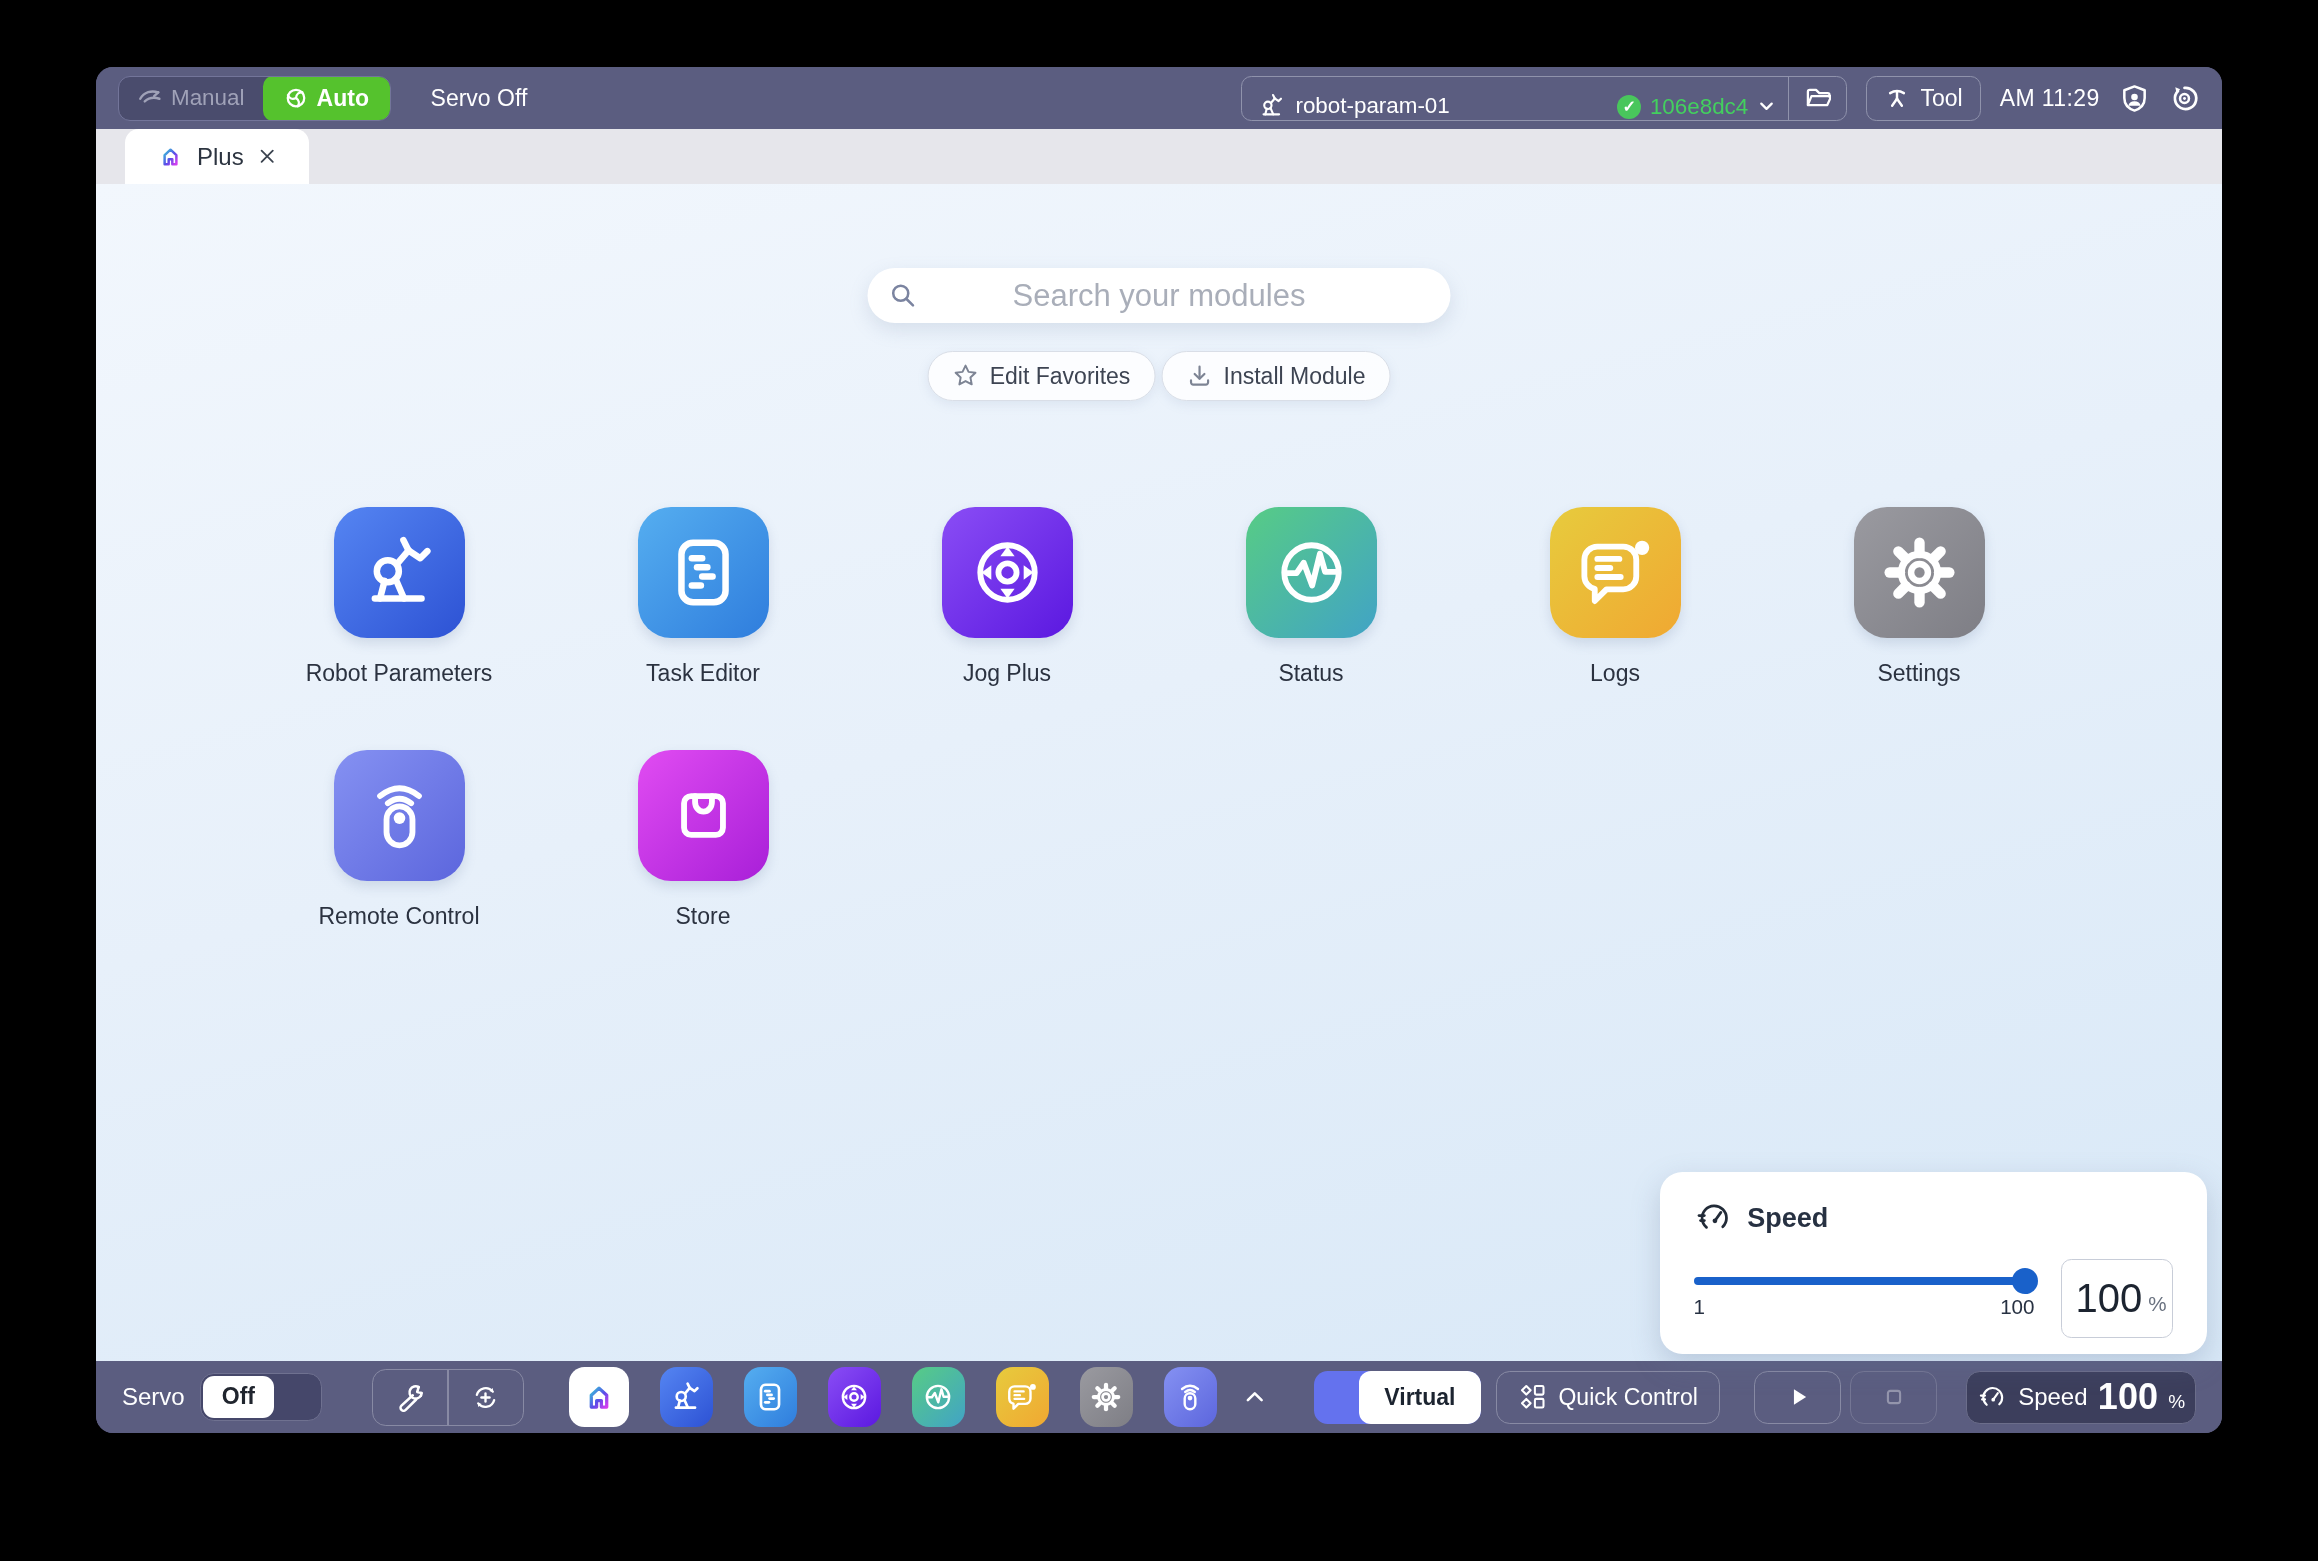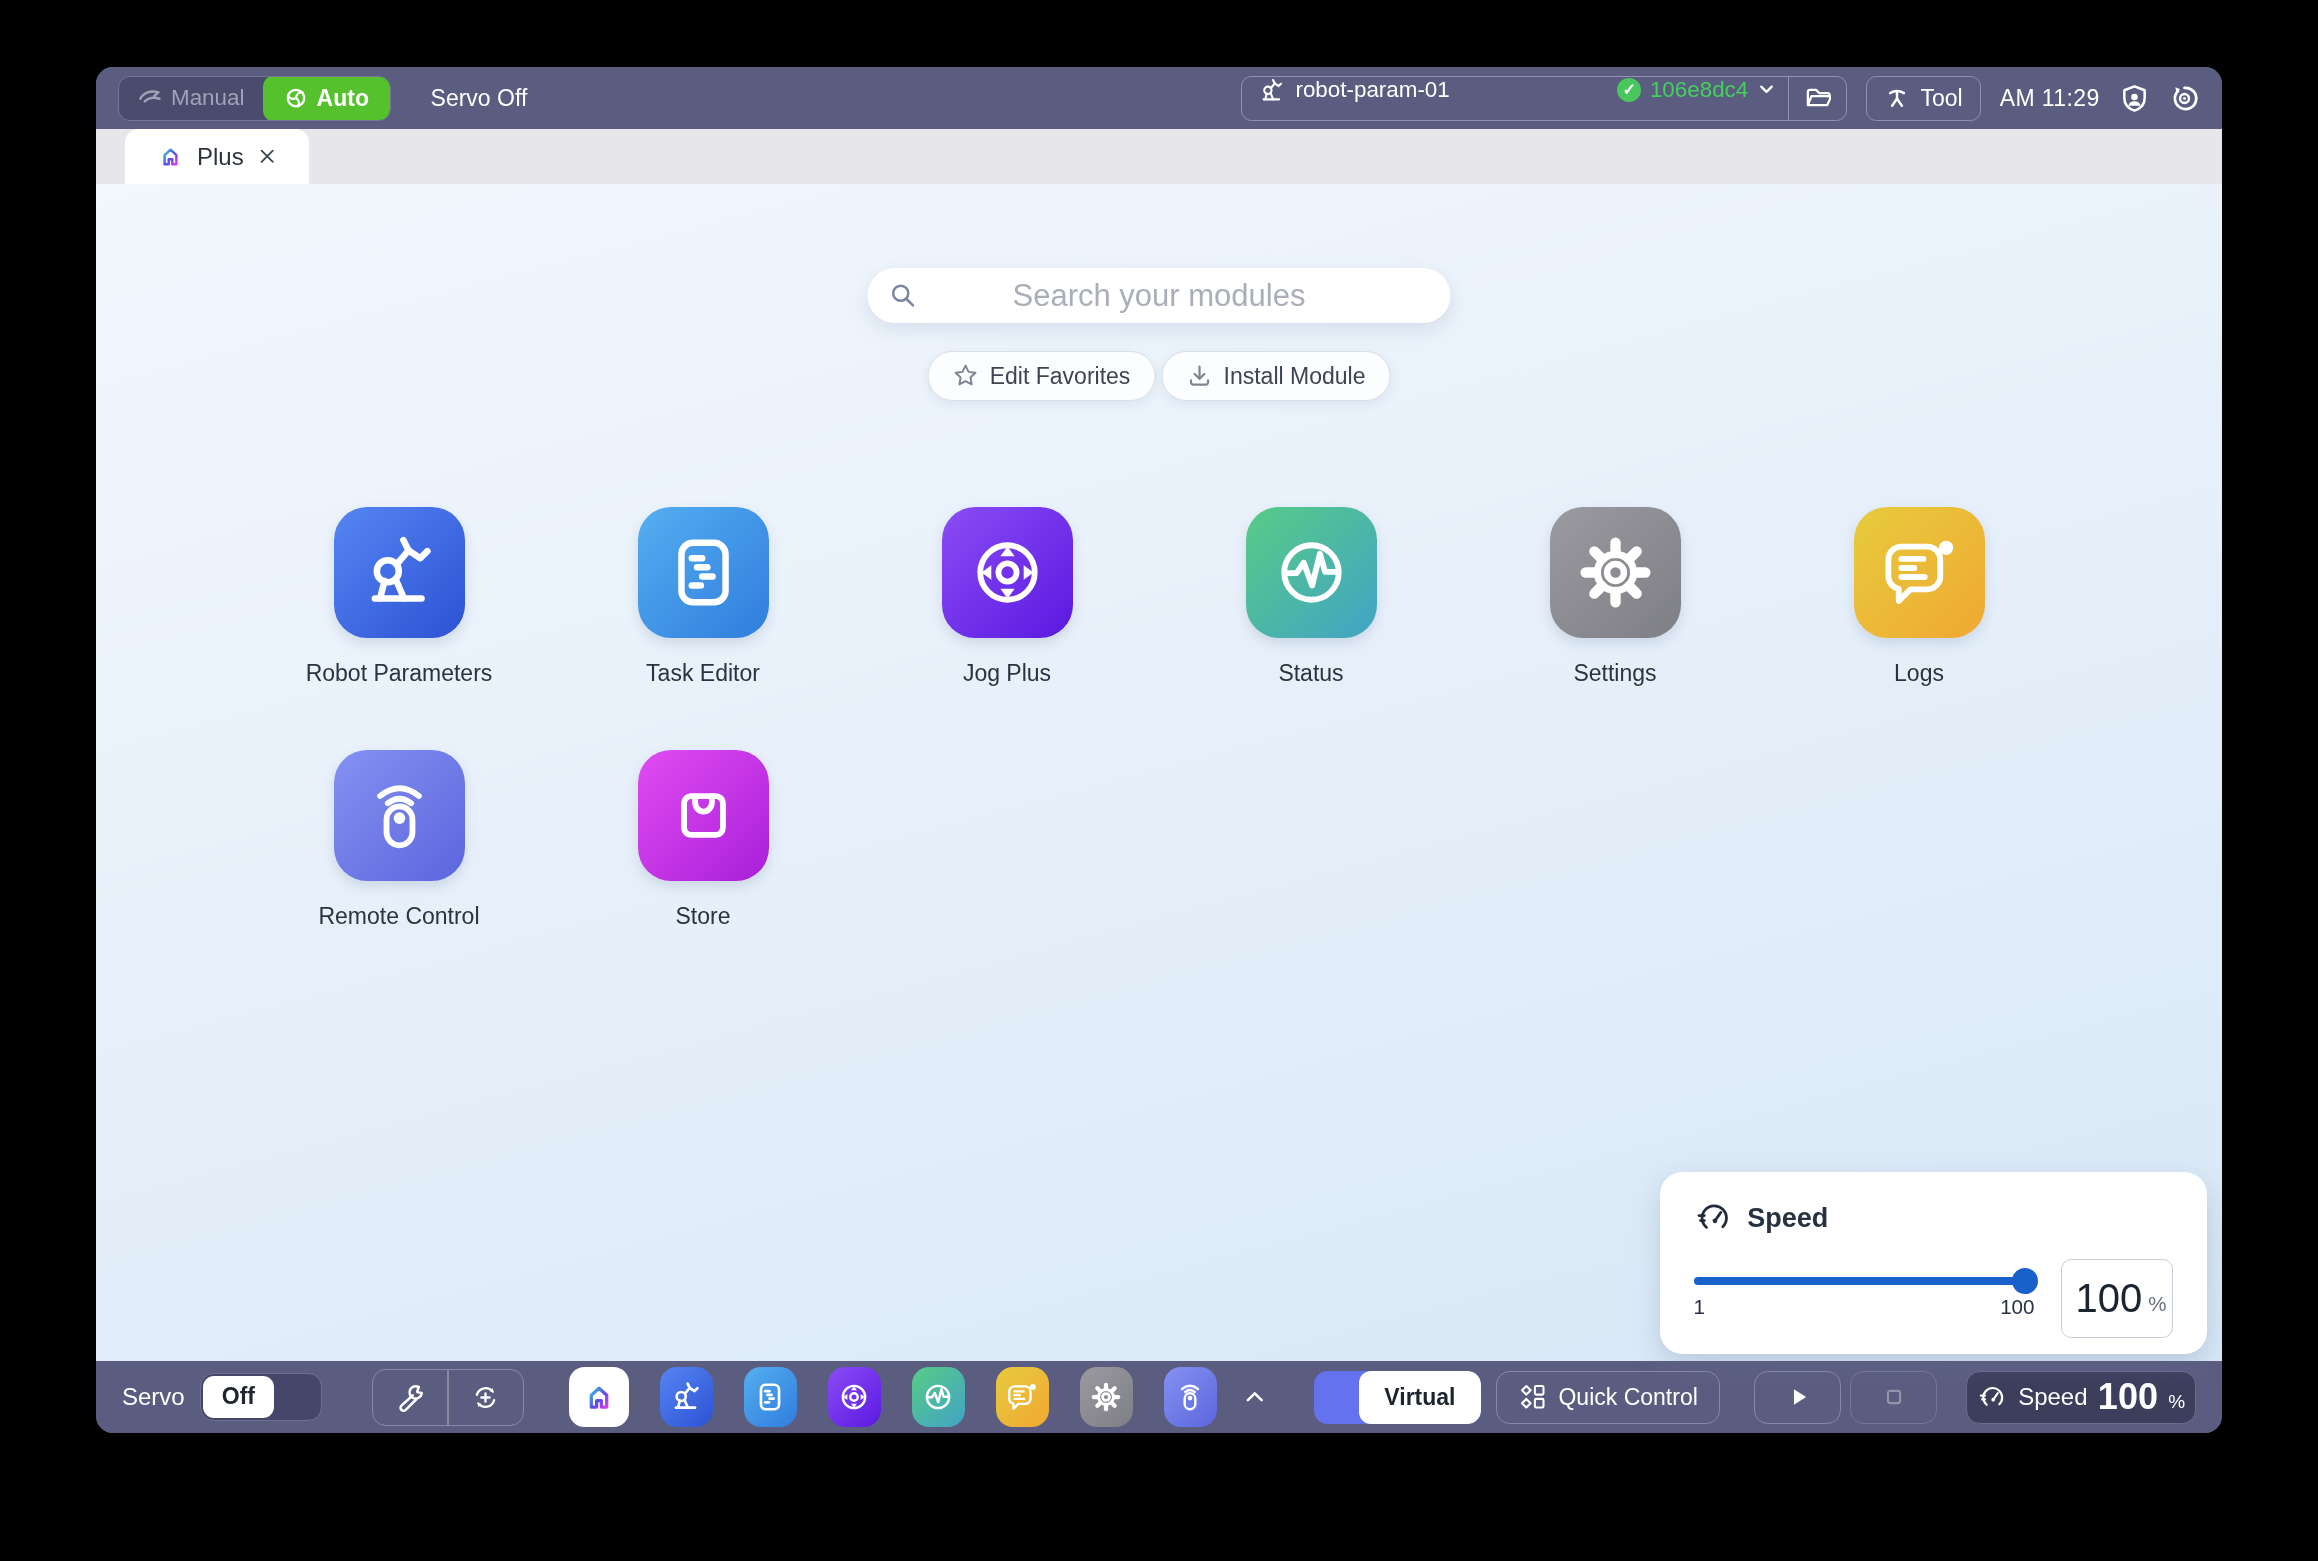--- a/index.html
+++ b/index.html
@@ -17,21 +17,21 @@
   .win-title { font-size:24px; font-weight:bold; color:#3e3e3e; }
 
   
   .topbar { height:62px; background:#5b5d80; display:flex; align-items:center; padding:0 22.4px; gap:19px; flex:none; color:#fff; }
   .seg { height:45px; background:#4a4c6d; border:0.9px solid #73759a; border-radius:12px; display:flex; align-items:center; overflow:hidden; }
   .seg-manual { padding:0 19px; display:flex; align-items:center; gap:8.6px; color:#a0a2b8; font-size:22.4px; }
   .seg-auto { height:45px; background:#55c22d; border-radius:10.3px; padding:0 20.6px; display:flex; align-items:center; gap:8.6px;
               color:#fff; font-size:23px; font-weight:700; }
   .servo-off { font-size:23px; margin-left:21px; }
   .tb-spacer { flex:1; }
-  .robot-box { height:45px; width:606px; border:1.3px solid #9093ac; border-radius:10.3px; display:flex; align-items:flex-start; }
+  .robot-box { height:45px; width:606px; border:1.3px solid #9093ac; border-radius:10.3px; display:flex; align-items:flex-end; }
   .robot-left { flex:1; display:flex; align-items:center; gap:10.3px; padding-left:15.5px; font-size:22.4px; }
   .robot-right { display:flex; align-items:center; gap:8.6px; padding-right:12px; }
   .check-dot { width:24px; height:24px; border-radius:50%; background:#49c65c; color:#fff; font-size:16.3px; font-weight:bold;
                display:flex; align-items:center; justify-content:center; }
   .robot-id { color:#43d05e; font-size:22.4px; }
   .vdivider { width:1.3px; height:100%; background:#9093ac; }
   .folder-seg { width:57px; height:100%; display:flex; align-items:center; justify-content:center; }
   .tool-box { height:45px; border:1.3px solid #9093ac; border-radius:10.3px; padding:0 17px; display:flex; align-items:center; gap:10.3px; font-size:23px; }
   .tb-time { font-size:23px; letter-spacing:0.4px; }
   .tb-icon { color:#fff; }
@@ -465,34 +465,34 @@
       </div>
       <div class="mod-cell">
         <div class="tile g-teal">
           <svg width="83" height="83" viewBox="0 0 96 96">
               <use href="#i-status"></use>
             </svg>
         </div>
         <div class="mod-label">Status</div>
       </div>
       <div class="mod-cell">
+        <div class="tile g-amber">
+          <svg width="83" height="83" viewBox="0 0 96 96">
+              <use href="#i-logs"></use>
+            </svg>
+        </div>
+        <div class="mod-label">Logs</div>
+      </div>
+      <div class="mod-cell">
         <div class="tile g-gray">
           <svg width="83" height="83" viewBox="0 0 96 96">
               <use href="#i-gear"></use>
             </svg>
         </div>
         <div class="mod-label">Settings</div>
-      </div>
-      <div class="mod-cell">
-        <div class="tile g-amber">
-          <svg width="83" height="83" viewBox="0 0 96 96">
-              <use href="#i-logs"></use>
-            </svg>
-        </div>
-        <div class="mod-label">Logs</div>
       </div>
     </div>
 
     <div class="mod-row r2">
       <div class="mod-cell">
         <div class="tile g-periwinkle">
           <svg width="83" height="83" viewBox="0 0 96 96">
               <use href="#i-remote"></use>
             </svg>
         </div>

